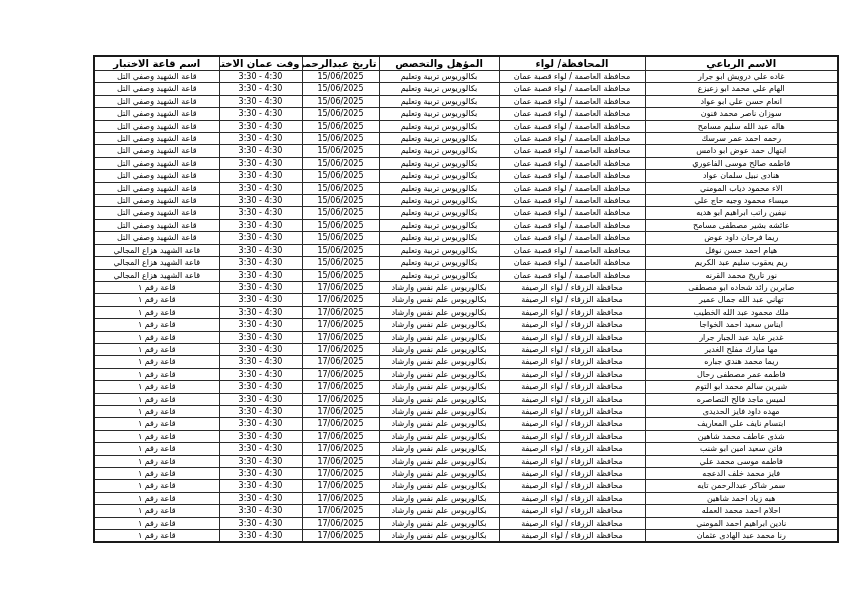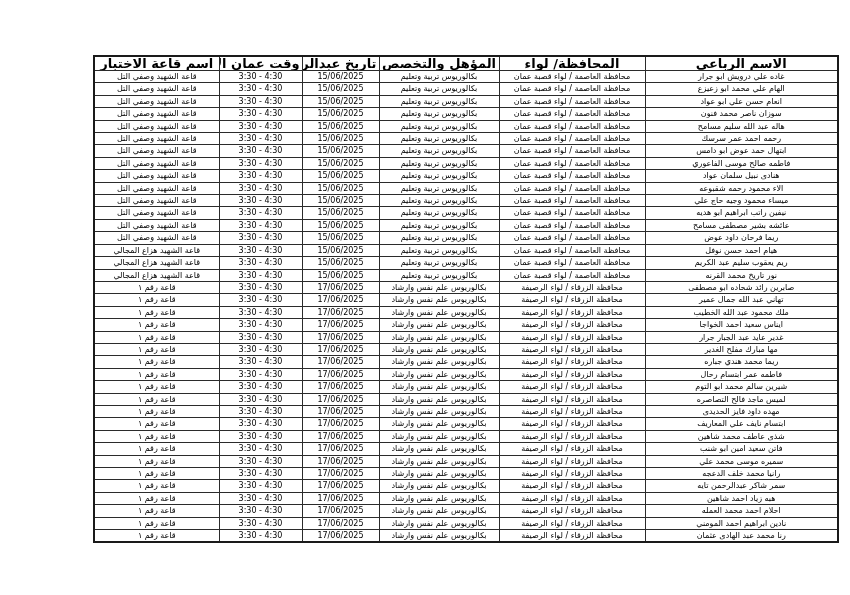--- a/index.html
+++ b/index.html
@@ -23,21 +23,21 @@
   table.schedule th, table.schedule td{
     border:1px solid #2b2b2b;
     text-align:center;
     vertical-align:middle;
     white-space:nowrap;
     overflow:hidden;
     padding:0 2px;
     font-family:"DejaVu Sans", sans-serif;
   }
   table.schedule th{
-    font-size:13px;
+    font-size:10px;
     font-weight:bold;
     height:13px;
     line-height:13px;
   }
   table.schedule td{
     font-size:8px;
     height:11.4px;
     line-height:11.4px;
   }
   
@@ -140,21 +140,21 @@
       </tr>
         <tr style="">
         <td data-field="name">هنادى نبيل سلمان عواد</td>
         <td data-field="governorate">محافظة العاصمة / لواء قصبة عمان</td>
         <td data-field="qualification">بكالوريوس تربية وتعليم</td>
         <td data-field="date">15/06/2025</td>
         <td data-field="time">3:30 - 4:30</td>
         <td data-field="hall">قاعة الشهيد وصفي التل</td>
       </tr>
         <tr style="">
-        <td data-field="name">الاء محمود رحمه شقبوعه</td>
+        <td data-field="name">الاء محمود دياب المومني</td>
         <td data-field="governorate">محافظة العاصمة / لواء قصبة عمان</td>
         <td data-field="qualification">بكالوريوس تربية وتعليم</td>
         <td data-field="date">15/06/2025</td>
         <td data-field="time">3:30 - 4:30</td>
         <td data-field="hall">قاعة الشهيد وصفي التل</td>
       </tr>
         <tr style="">
         <td data-field="name">ميساء محمود وجيه حاج علي</td>
         <td data-field="governorate">محافظة العاصمة / لواء قصبة عمان</td>
         <td data-field="qualification">بكالوريوس تربية وتعليم</td>
@@ -260,21 +260,21 @@
       </tr>
         <tr style="">
         <td data-field="name">ريما محمد هندي جباره</td>
         <td data-field="governorate">محافظة الزرقاء / لواء الرصيفة</td>
         <td data-field="qualification">بكالوريوس علم نفس وارشاد</td>
         <td data-field="date">17/06/2025</td>
         <td data-field="time">3:30 - 4:30</td>
         <td data-field="hall">قاعة رقم ١</td>
       </tr>
         <tr style="">
-        <td data-field="name">فاطمه عمر ابتسام رحال</td>
+        <td data-field="name">فاطمه عمر مصطفى رحال</td>
         <td data-field="governorate">محافظة الزرقاء / لواء الرصيفة</td>
         <td data-field="qualification">بكالوريوس علم نفس وارشاد</td>
         <td data-field="date">17/06/2025</td>
         <td data-field="time">3:30 - 4:30</td>
         <td data-field="hall">قاعة رقم ١</td>
       </tr>
         <tr style="">
         <td data-field="name">شيرين سالم محمد ابو التوم</td>
         <td data-field="governorate">محافظة الزرقاء / لواء الرصيفة</td>
         <td data-field="qualification">بكالوريوس علم نفس وارشاد</td>
@@ -316,29 +316,29 @@
       </tr>
         <tr style="">
         <td data-field="name">فاتن سعيد امين ابو شنب</td>
         <td data-field="governorate">محافظة الزرقاء / لواء الرصيفة</td>
         <td data-field="qualification">بكالوريوس علم نفس وارشاد</td>
         <td data-field="date">17/06/2025</td>
         <td data-field="time">3:30 - 4:30</td>
         <td data-field="hall">قاعة رقم ١</td>
       </tr>
         <tr style="">
-        <td data-field="name">سميره موسى محمد علي</td>
-        <td data-field="governorate">محافظة الزرقاء / لواء الرصيفة</td>
-        <td data-field="qualification">بكالوريوس علم نفس وارشاد</td>
-        <td data-field="date">17/06/2025</td>
-        <td data-field="time">3:30 - 4:30</td>
-        <td data-field="hall">قاعة رقم ١</td>
-      </tr>
-        <tr style="">
-        <td data-field="name">رانيا محمد خلف الدعجه</td>
+        <td data-field="name">فاطمه موسى محمد علي</td>
+        <td data-field="governorate">محافظة الزرقاء / لواء الرصيفة</td>
+        <td data-field="qualification">بكالوريوس علم نفس وارشاد</td>
+        <td data-field="date">17/06/2025</td>
+        <td data-field="time">3:30 - 4:30</td>
+        <td data-field="hall">قاعة رقم ١</td>
+      </tr>
+        <tr style="">
+        <td data-field="name">فايز محمد خلف الدعجه</td>
         <td data-field="governorate">محافظة الزرقاء / لواء الرصيفة</td>
         <td data-field="qualification">بكالوريوس علم نفس وارشاد</td>
         <td data-field="date">17/06/2025</td>
         <td data-field="time">3:30 - 4:30</td>
         <td data-field="hall">قاعة رقم ١</td>
       </tr>
         <tr style="">
         <td data-field="name">سمر شاكر عبدالرحمن تايه</td>
         <td data-field="governorate">محافظة الزرقاء / لواء الرصيفة</td>
         <td data-field="qualification">بكالوريوس علم نفس وارشاد</td>

